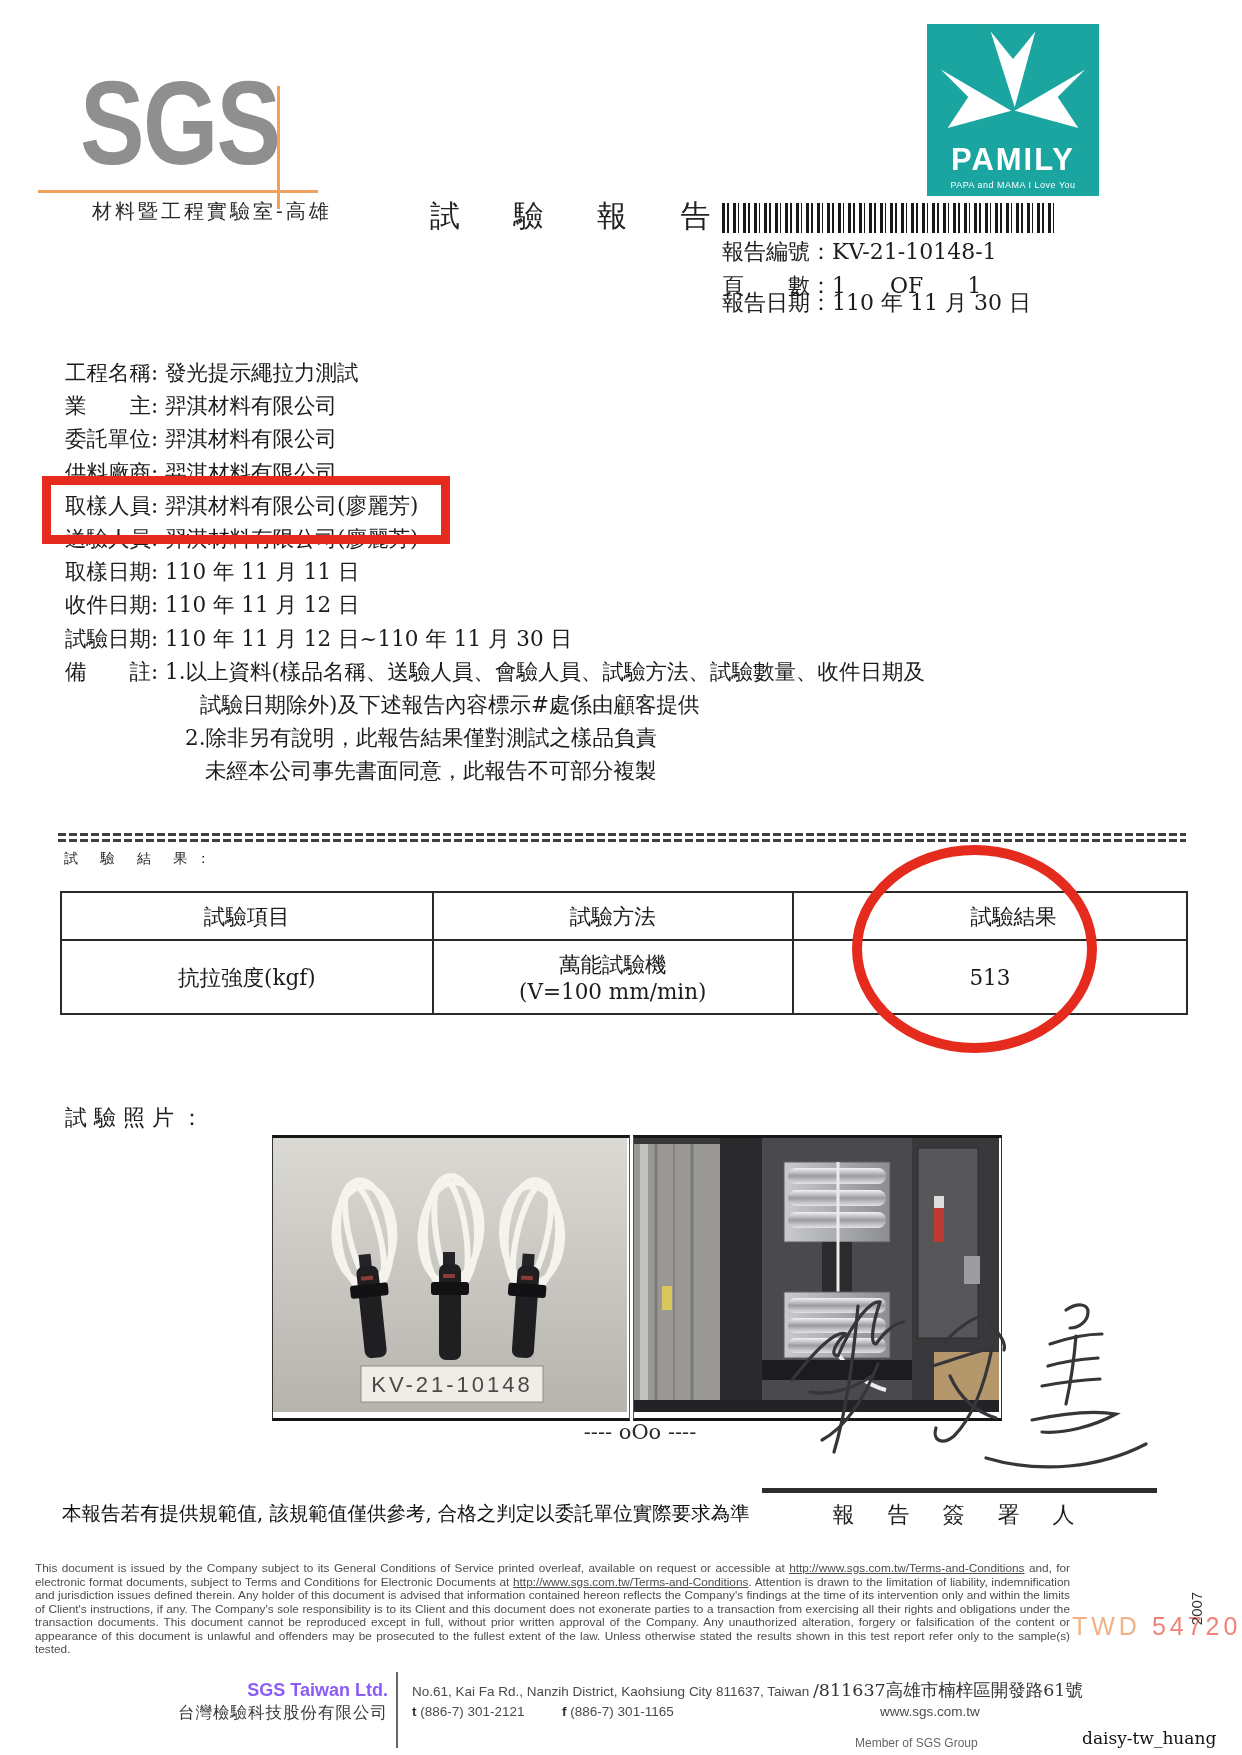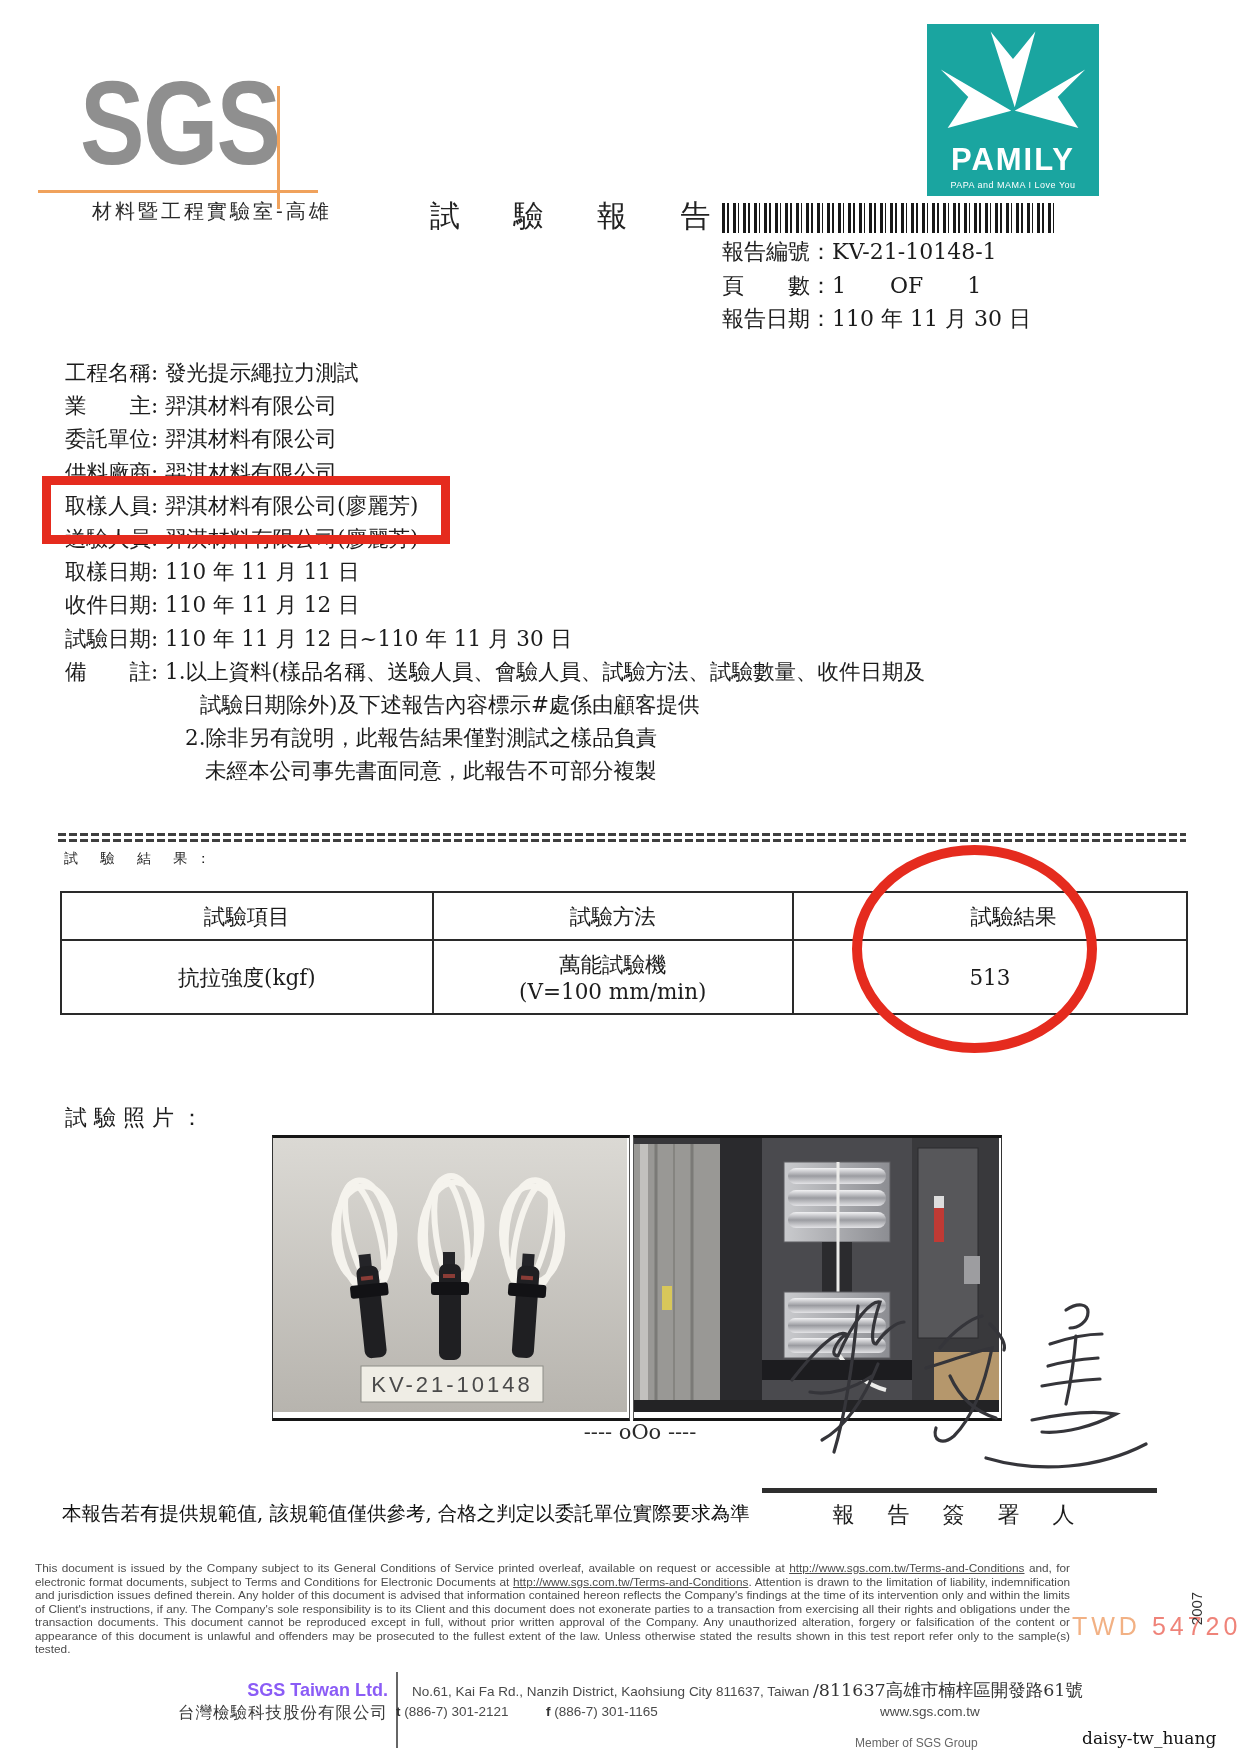--- a/index.html
+++ b/index.html
@@ -19,21 +19,21 @@
   .doc-title{left:430px;top:196px;font-size:30px;letter-spacing:22px;color:#222;}
   .pamily{left:927px;top:24px;width:172px;height:172px;background:#1aa5a0;}
   .pamily-word{position:absolute;left:0;top:118px;width:100%;text-align:center;color:#fff;
                font-family:"Liberation Sans",sans-serif;font-weight:700;font-size:31px;letter-spacing:2px;}
   .pamily-tag{position:absolute;left:0;top:156px;width:100%;text-align:center;color:#fff;
               font-family:"Liberation Sans",sans-serif;font-size:9px;letter-spacing:.5px;}
   .barcode{left:722px;top:203px;width:336px;height:30px;
            background:repeating-linear-gradient(90deg,#181818 0 3px,#fff 3px 5px,#181818 5px 7px,#fff 7px 11px,#181818 11px 14px,#fff 14px 16px,#181818 16px 17px,#fff 17px 21px);}
   .hline1{left:722px;top:237px;font-size:22px;}
   .hline2{left:722px;top:271px;font-size:22px;}
-  .hline3{left:722px;top:304px;font-size:22px;}
+  .hline3{left:722px;top:288px;font-size:22px;}
 
   
   .info{left:65px;top:356px;width:1130px;font-size:21.5px;line-height:33.2px;}
   .info .ind1{padding-left:135px;}
   .info .ind2{padding-left:120px;}
   .info .ind3{padding-left:140px;}
   .red-box{left:42px;top:476px;width:390px;height:50px;border:9px solid #e52b1e;}
 
   
   .eq-divider{left:58px;top:833px;width:1128px;height:9px;
@@ -70,21 +70,21 @@
   .twd{left:1072px;top:1612px;font-family:"Liberation Sans",sans-serif;font-size:25px;letter-spacing:4px;color:#f2b184;white-space:nowrap;}
   .twd b{font-weight:normal;color:#ef8379;}
   .side-code{left:1180px;top:1600px;font-family:"Liberation Sans",sans-serif;font-size:15px;color:#333;
              transform:rotate(-90deg);transform-origin:center;}
   .f-vline{left:396px;top:1672px;width:2px;height:76px;background:#666;}
   .f-co-en{left:150px;top:1680px;width:238px;text-align:right;font-family:Liberation Sans, sans-serif;
            font-weight:700;font-size:18px;color:#8b5cf6;}
   .f-co-zh{left:150px;top:1702px;width:238px;text-align:right;font-size:16.5px;color:#3a3a3a;letter-spacing:1px;}
   .f-addr{left:412px;top:1678px;font-family:"Liberation Sans",sans-serif;font-size:13.5px;color:#4a4a4a;white-space:nowrap;}
   .f-addr .zh{font-size:17.5px;color:#333;font-family:"DejaVu Serif","Liberation Serif",serif;}
-  .f-tel{left:396px;top:1704px;font-family:"Liberation Sans",sans-serif;font-size:13.5px;color:#4a4a4a;white-space:nowrap;}
+  .f-tel{left:412px;top:1704px;font-family:"Liberation Sans",sans-serif;font-size:13.5px;color:#4a4a4a;white-space:nowrap;}
   .f-tel b{font-weight:700;color:#333;}
   .f-web{left:880px;top:1704px;font-family:"Liberation Sans",sans-serif;font-size:13.5px;color:#4a4a4a;}
   .f-member{left:855px;top:1736px;font-family:"Liberation Sans",sans-serif;font-size:12px;color:#666;}
   .f-author{left:1082px;top:1728px;font-size:17px;color:#111;}
 </style>
 </head>
 <body>
 
 <div id="page">
 

